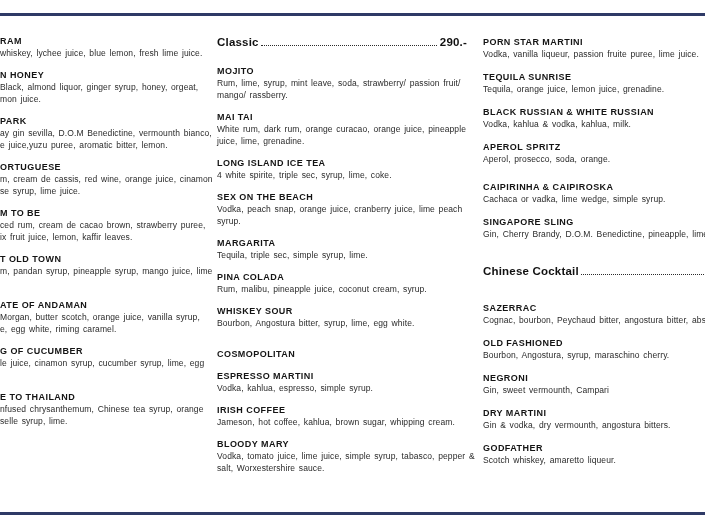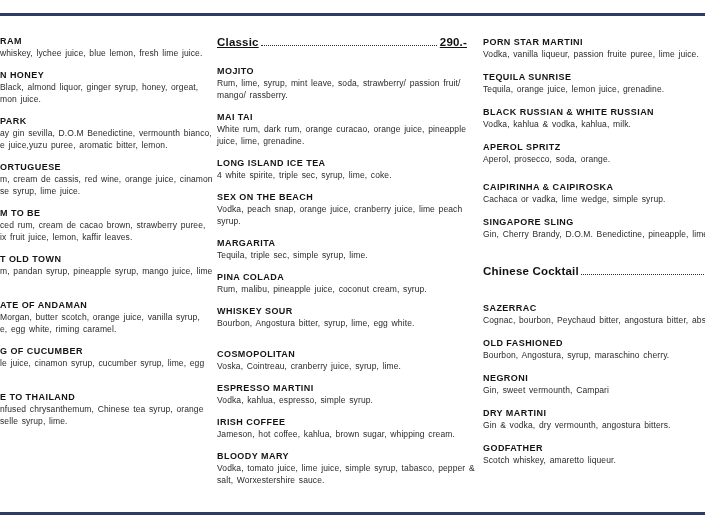--- a/index.html
+++ b/index.html
@@ -26,21 +26,21 @@
     letter-spacing:0.2px;color:#111;
   }
   .leader{
     flex:1 1 auto;
     border-bottom:1.6px dotted #2b2b2b;
     margin:0 3px 2px 2px;
     align-self:flex-end;
     min-width:10px;
   }
   .col-left .section-header{margin-bottom:16px;}
-  .col-mid .section-header{margin-bottom:18px;text-decoration:underline;}
+  .col-mid .section-header{margin-bottom:18px;}
   .timeless-header{margin-top:25px;margin-bottom:26px;}
 
   .menu-item{margin-bottom:11px;}
   .item-name{
     font-weight:700;font-size:9px;line-height:11px;
     letter-spacing:0.45px;color:#141414;
     white-space:pre;
   }
   .item-desc{
     font-size:8.5px;line-height:12px;
@@ -160,21 +160,20 @@
           <div class="item-desc">Rum, malibu, pineapple juice, coconut cream, syrup.</div>
         </div>
 
         <div class="menu-item">
           <div class="item-name">WHISKEY SOUR</div>
           <div class="item-desc">Bourbon, Angostura bitter, syrup, lime, egg white.</div>
         </div>
 
         <div class="menu-item">
           <div class="item-name">COSMOPOLITAN</div>
-          <div class="item-desc">Voska, Cointreau, cranberry juice, syrup, lime.</div>
         </div>
 
         <div class="menu-item">
           <div class="item-name">ESPRESSO MARTINI</div>
           <div class="item-desc">Vodka, kahlua, espresso, simple syrup.</div>
         </div>
 
         <div class="menu-item">
           <div class="item-name">IRISH COFFEE</div>
           <div class="item-desc">Jameson, hot coffee, kahlua, brown sugar, whipping cream.</div>

